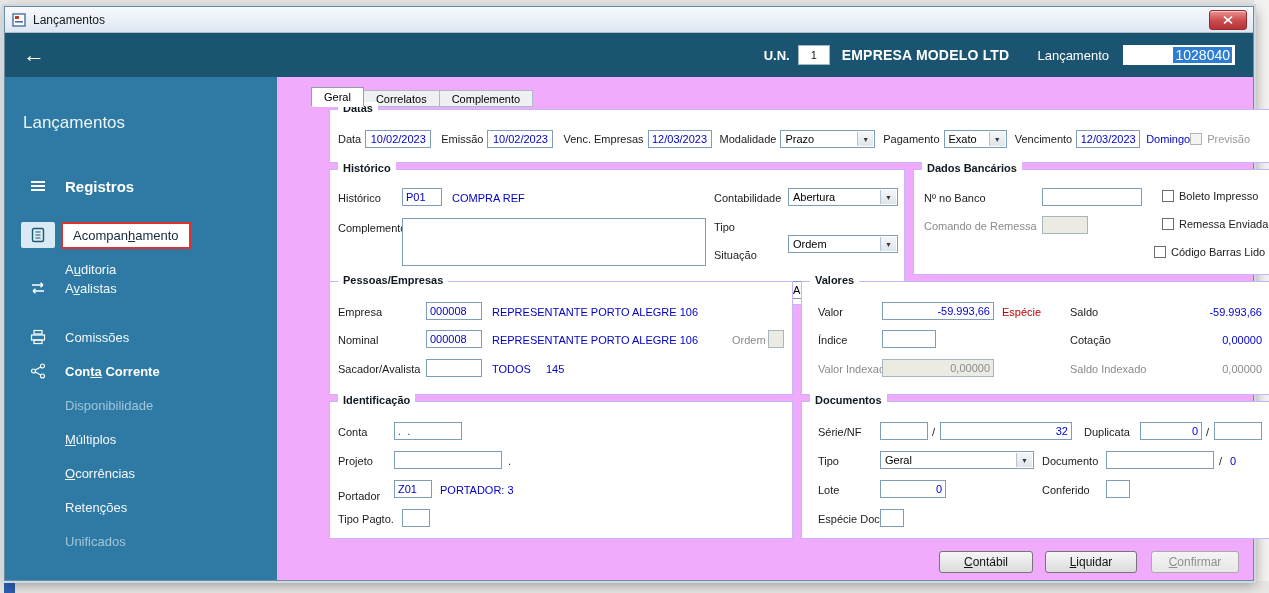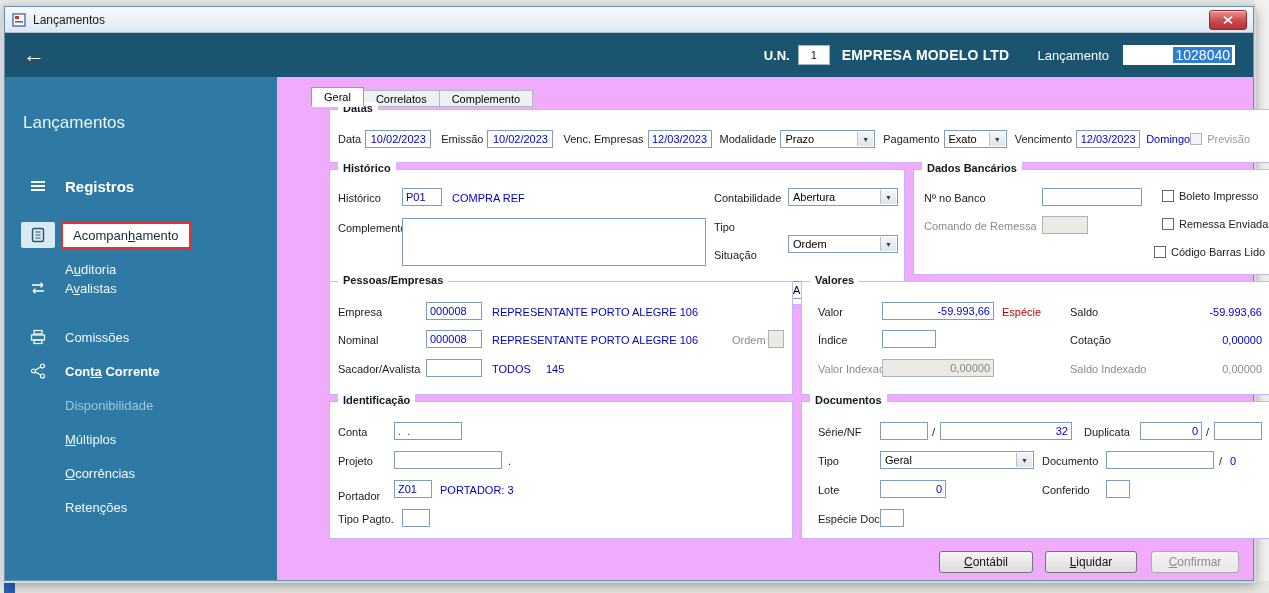--- a/index.html
+++ b/index.html
@@ -220,20 +220,24 @@
     <div class="side-row" style="top:381px">
       <span class="icon-cell"></span>
       <span class="side-label"><span style="text-decoration: underline;">O</span><span>corrências</span></span>
     </div>
 
     <div class="side-row" style="top:415px">
       <span class="icon-cell"></span>
       <span class="side-label"><span>Reten</span><span style="text-decoration: underline;">ç</span><span>ões</span></span>
     </div>
 
+    <div class="side-row" style="top:449px">
+      <span class="icon-cell"></span>
+      <span class="side-label disabled"><span>Unificados</span></span>
+    </div>
   </div>
 
   <div class="main">
 
     <div class="tabbar">
       <span class="tab active">Geral</span>
       <span class="tab inactive">Correlatos</span>
       <span class="tab inactive">Complemento</span>
     </div>
 

